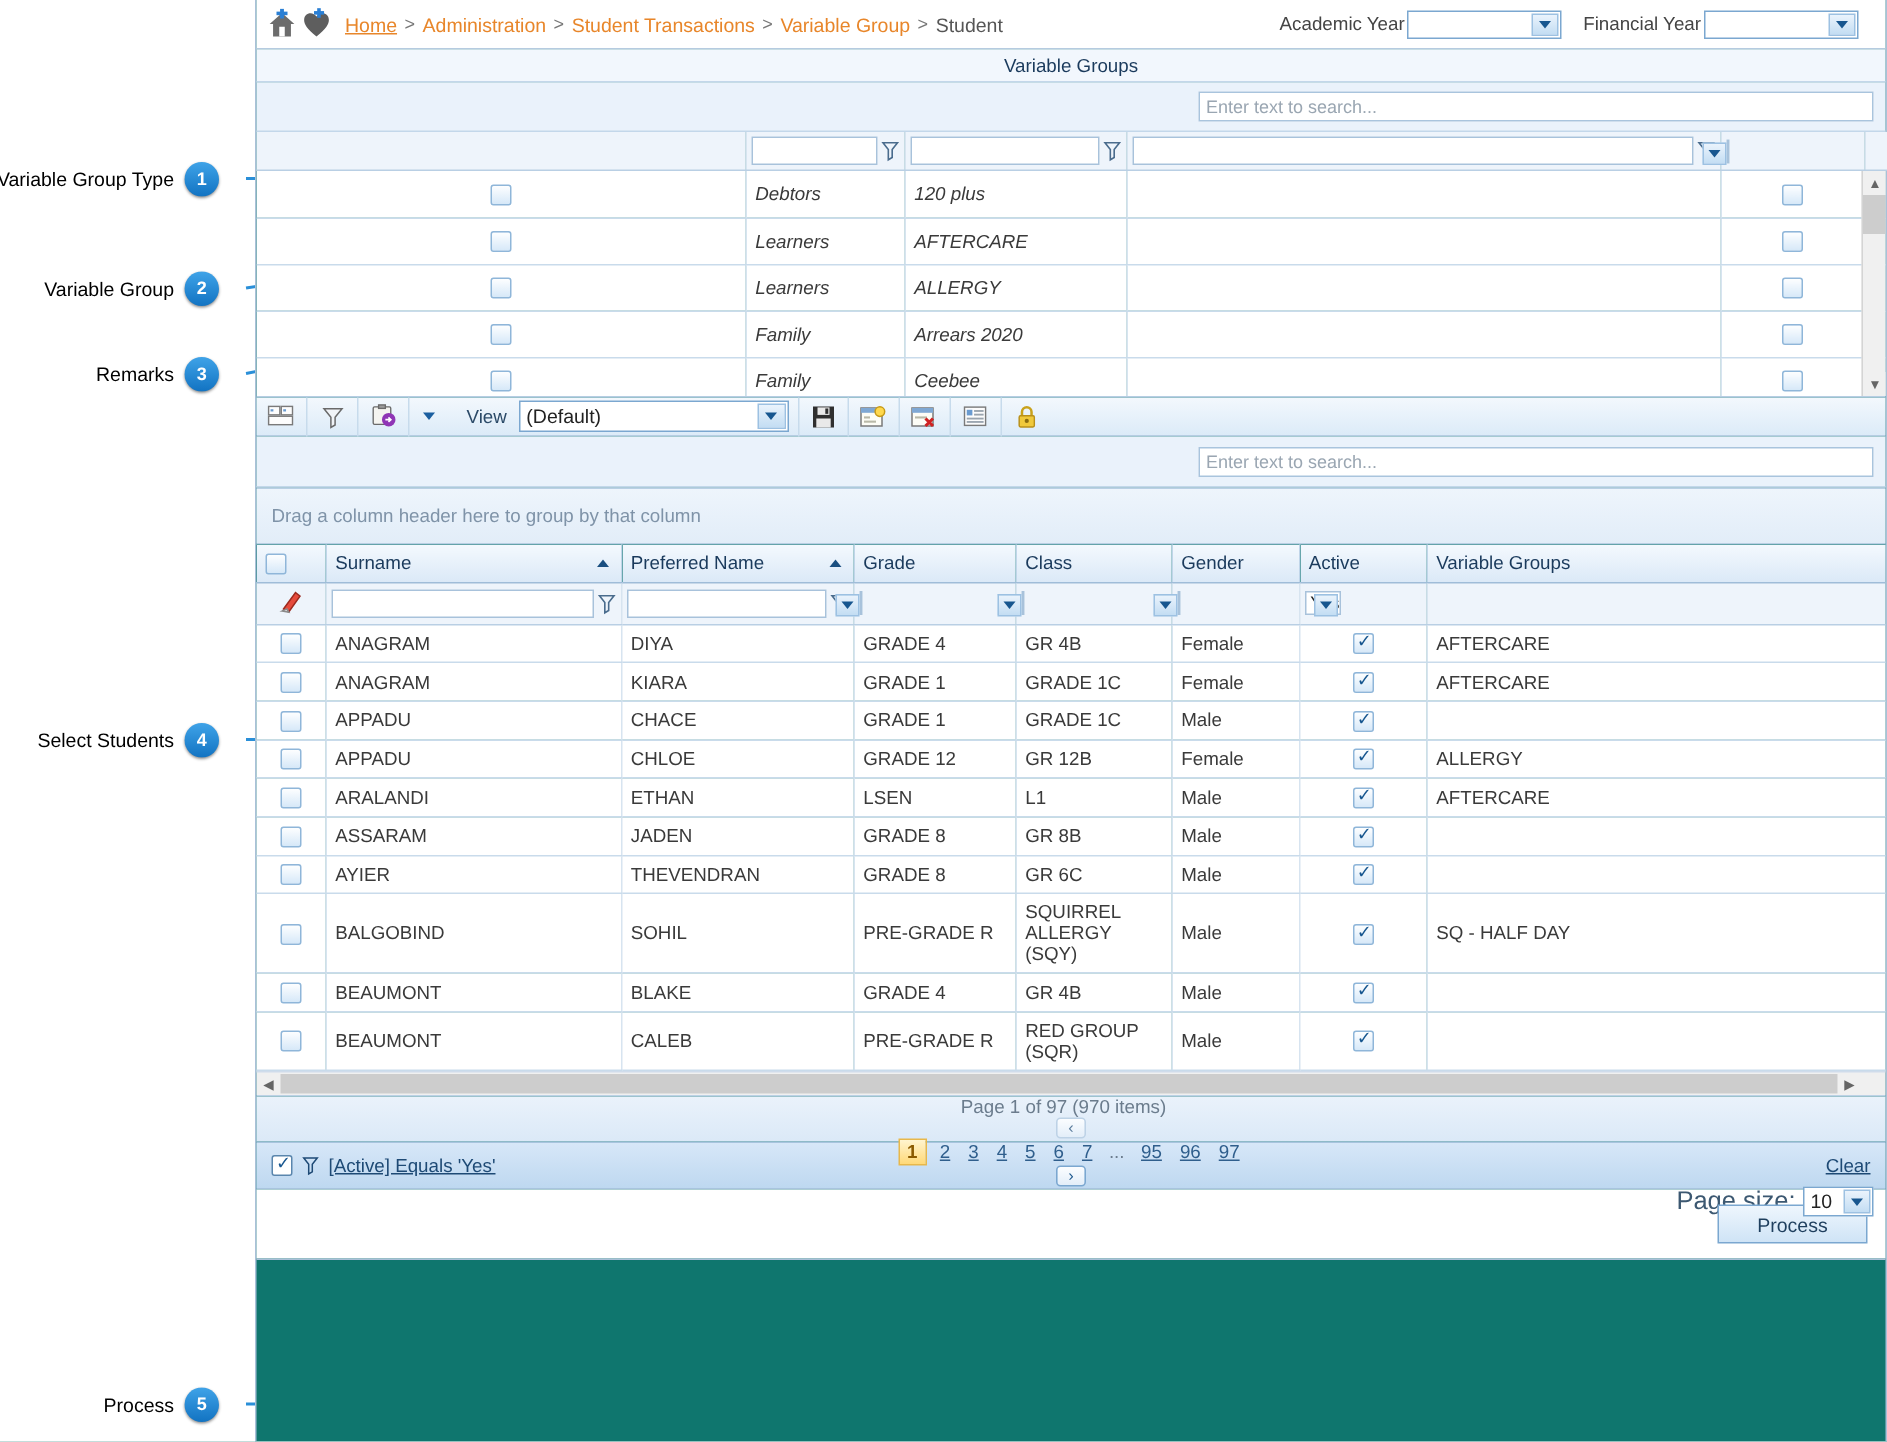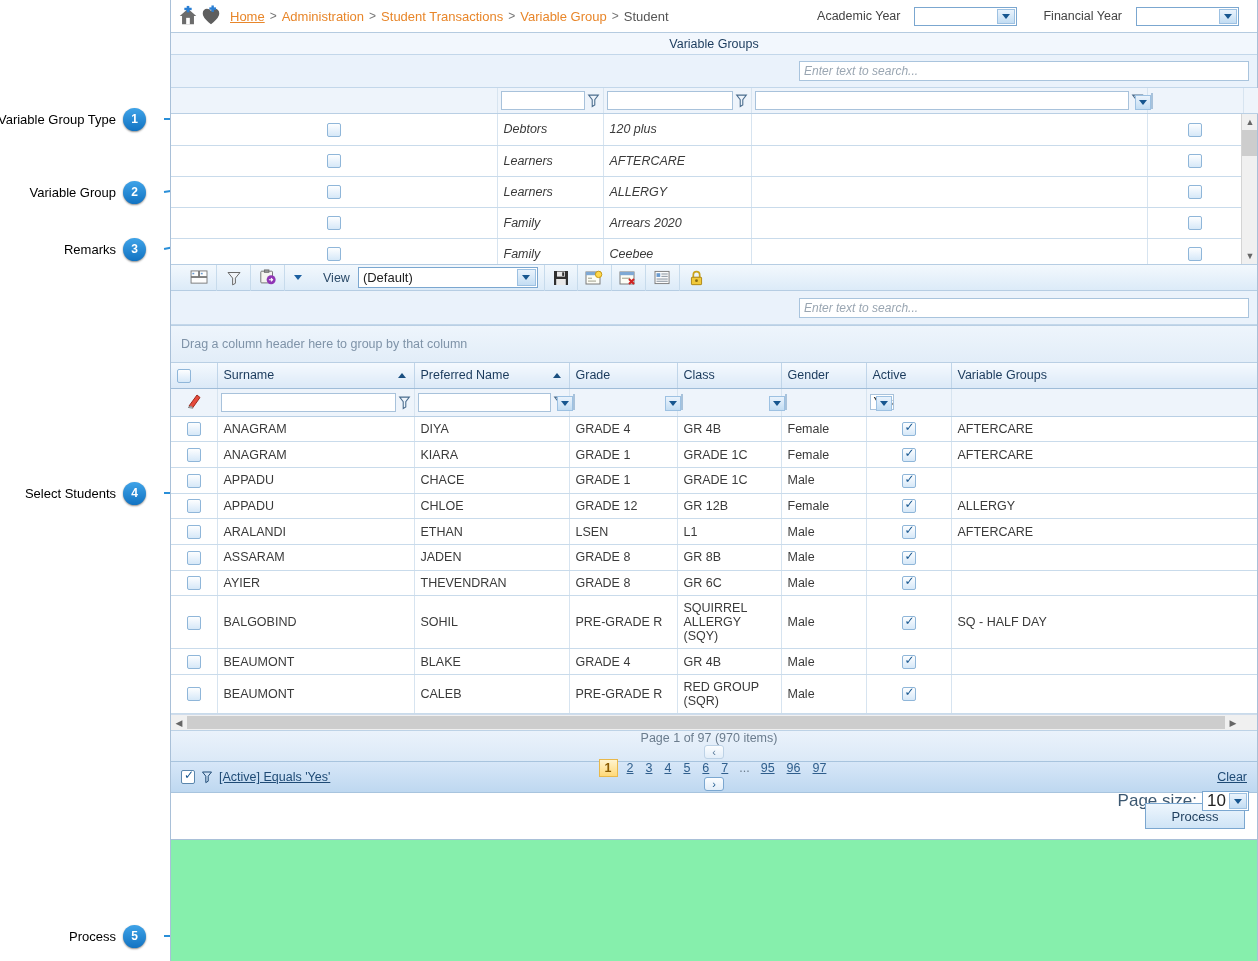--- a/index.html
+++ b/index.html
@@ -29,38 +29,38 @@
     color: #fff; font-size: 12px; font-weight: bold;
     display: flex; align-items: center; justify-content: center;
     margin-left: 7px;
     box-shadow: 0 1px 2px rgba(0,0,0,.45);
   }
   .leader { position: absolute; background: #2a8fd8; height: 1.6px; transform-origin: left center; }
 
   
   #app {
     position: absolute; left: 170px; top: 0; width: 1088px; height: 961px;
-    background: #86efac;
+    background: #0f766e;
     border-left: 1px solid #a9c0d8;
     border-right: 1px solid #a9c0d8;
   }
 
   
   .crumbbar {
     height: 33px; display: flex; align-items: center;
     padding: 0 4px; background: #ffffff;
     border-bottom: 1px solid #b5cbe0;
   }
   .crumb-icons { display: flex; align-items: flex-end; gap: 1px; margin-right: 8px; padding-left: 2px;}
   .crumbs { display: flex; align-items: center; gap: 5px; font-size: 13px; }
   .crumb-link { color: #e8862a; text-decoration: none; }
   .crumb-link.u { text-decoration: underline; }
   .crumb-sep { color: #777; font-size: 12px; }
   .crumb-cur { color: #555; }
-  .yearbox { display: flex; align-items: center; margin-left: auto; gap: 12px; }
+  .yearbox { display: flex; align-items: center; margin-left: auto; gap: 0; }
   .year-lab { font-size: 12.5px; color: #444; margin-right: 2px; }
   .ddl {
     width: 103px; height: 19px; border: 1px solid #7ba7d0;
     background: #fff; position: relative; margin-right: 14px;
   }
   .ddl .arrowbtn {
     position: absolute; right: 1px; top: 1px; width: 18px; height: 15px;
     background-image: linear-gradient(to bottom,#eaf3fc 0%, #c3ddf3 100%);
     border: 1px solid #9dc1e2; display: flex; align-items: center; justify-content: center;
   }
@@ -75,21 +75,20 @@
 
   
   .search-strip {
     height: 33px; background: #eaf2fb; border-bottom: 1px solid #c3d7ea;
     display: flex; align-items: center; justify-content: flex-end; padding-right: 8px;
   }
   .searchbox {
     width: 450px; height: 20px; border: 1px solid #a9c4dd; background: #fff;
     font-size: 12px; color: #8e9aa6; padding: 0 4px; line-height: 18px;
     font-family: "Liberation Sans", sans-serif;
-    font-style: italic;
   }
   .searchbox::placeholder { color: #9aa6b2; }
 
   
   table.grid { width: 100%; border-collapse: collapse; table-layout: fixed; }
   .grid th {
     background-image: linear-gradient(to bottom,#f4f9fe 0%, #dbe9f7 100%);
     border-right: 1px solid #c0d5e9; border-bottom: 1px solid #9fbcd8;
     font-weight: normal; font-size: 12.5px; color: #1a3a5c;
     text-align: left; padding: 4px 6px; height: 25px; position: relative;
@@ -148,21 +147,21 @@
     height: 16px; background: #f0f0f0; border-top: 1px solid #d0dceb;
     display: flex; align-items: center; position: relative;
   }
   .hscroll .hbtn { width: 16px; text-align:center; font-size:9px; color:#666; }
   .hscroll .hthumb { position:absolute; left:16px; right:32px; height:13px; background:#cdcdcd; }
 
   
   .toolbar {
     height: 27px; display: flex; align-items: center;
     background-image: linear-gradient(to bottom,#f3f8fd 0%, #dcebf8 100%);
-    border-top: 1px solid #b6cde3; border-bottom: 1px solid #b6cde3; padding-left: 12px;
+    border-top: 1px solid #b6cde3; border-bottom: 1px solid #b6cde3;
   }
   .tbtn {
     width: 34px; height: 26px; display: flex; align-items: center; justify-content: center;
     border-right: 1px solid #c7dbec;
   }
   .tbtn.narrow { width: 26px; border-right: none; }
   .tlabel { font-size: 12.5px; color: #2b4a68; padding: 0 8px 0 12px; }
   .viewsel {
     width: 180px; height: 21px; border: 1px solid #7ba7d0; background: #fff;
     position: relative; margin-right: 6px;
@@ -205,21 +204,21 @@
     text-decoration: none; color: #8a5a00; font-weight: bold;
     background-image: linear-gradient(to bottom,#fff4cf 0%, #ffd978 100%);
     border: 1px solid #e8b84b; padding: 1px 5px; margin: 0 3px;
   }
   .pgdots { font-size: 12.5px; color: #6b7c8d; margin: 0 5px; }
   .pgsize-wrap { margin-left: auto; display:flex; align-items:center; gap:5px; }
   .pgsize-lab { font-size: 17px; color: #3c5871; }
   .pgsize {
     width: 47px; height: 20px; border: 1px solid #7ba7d0; background:#fff; position: relative;
   }
-  .pgsize .val { font-size: 17px; color:#222; padding-left:4px; line-height:18px; }
+  .pgsize .val { font-size: 13px; color:#222; padding-left:4px; line-height:18px; }
   .pgsize .arrowbtn {
     position:absolute; right:1px; top:1px; width:18px; height:16px;
     background-image: linear-gradient(to bottom,#eaf3fc 0%, #c3ddf3 100%);
     border:1px solid #9dc1e2; display:flex;align-items:center;justify-content:center;
   }
 
   
   .filterbar {
     height: 32px; display:flex; align-items:center; padding: 0 10px; gap: 6px;
     background-image: linear-gradient(to bottom,#d7e7f8 0%, #bed8f0 100%);

